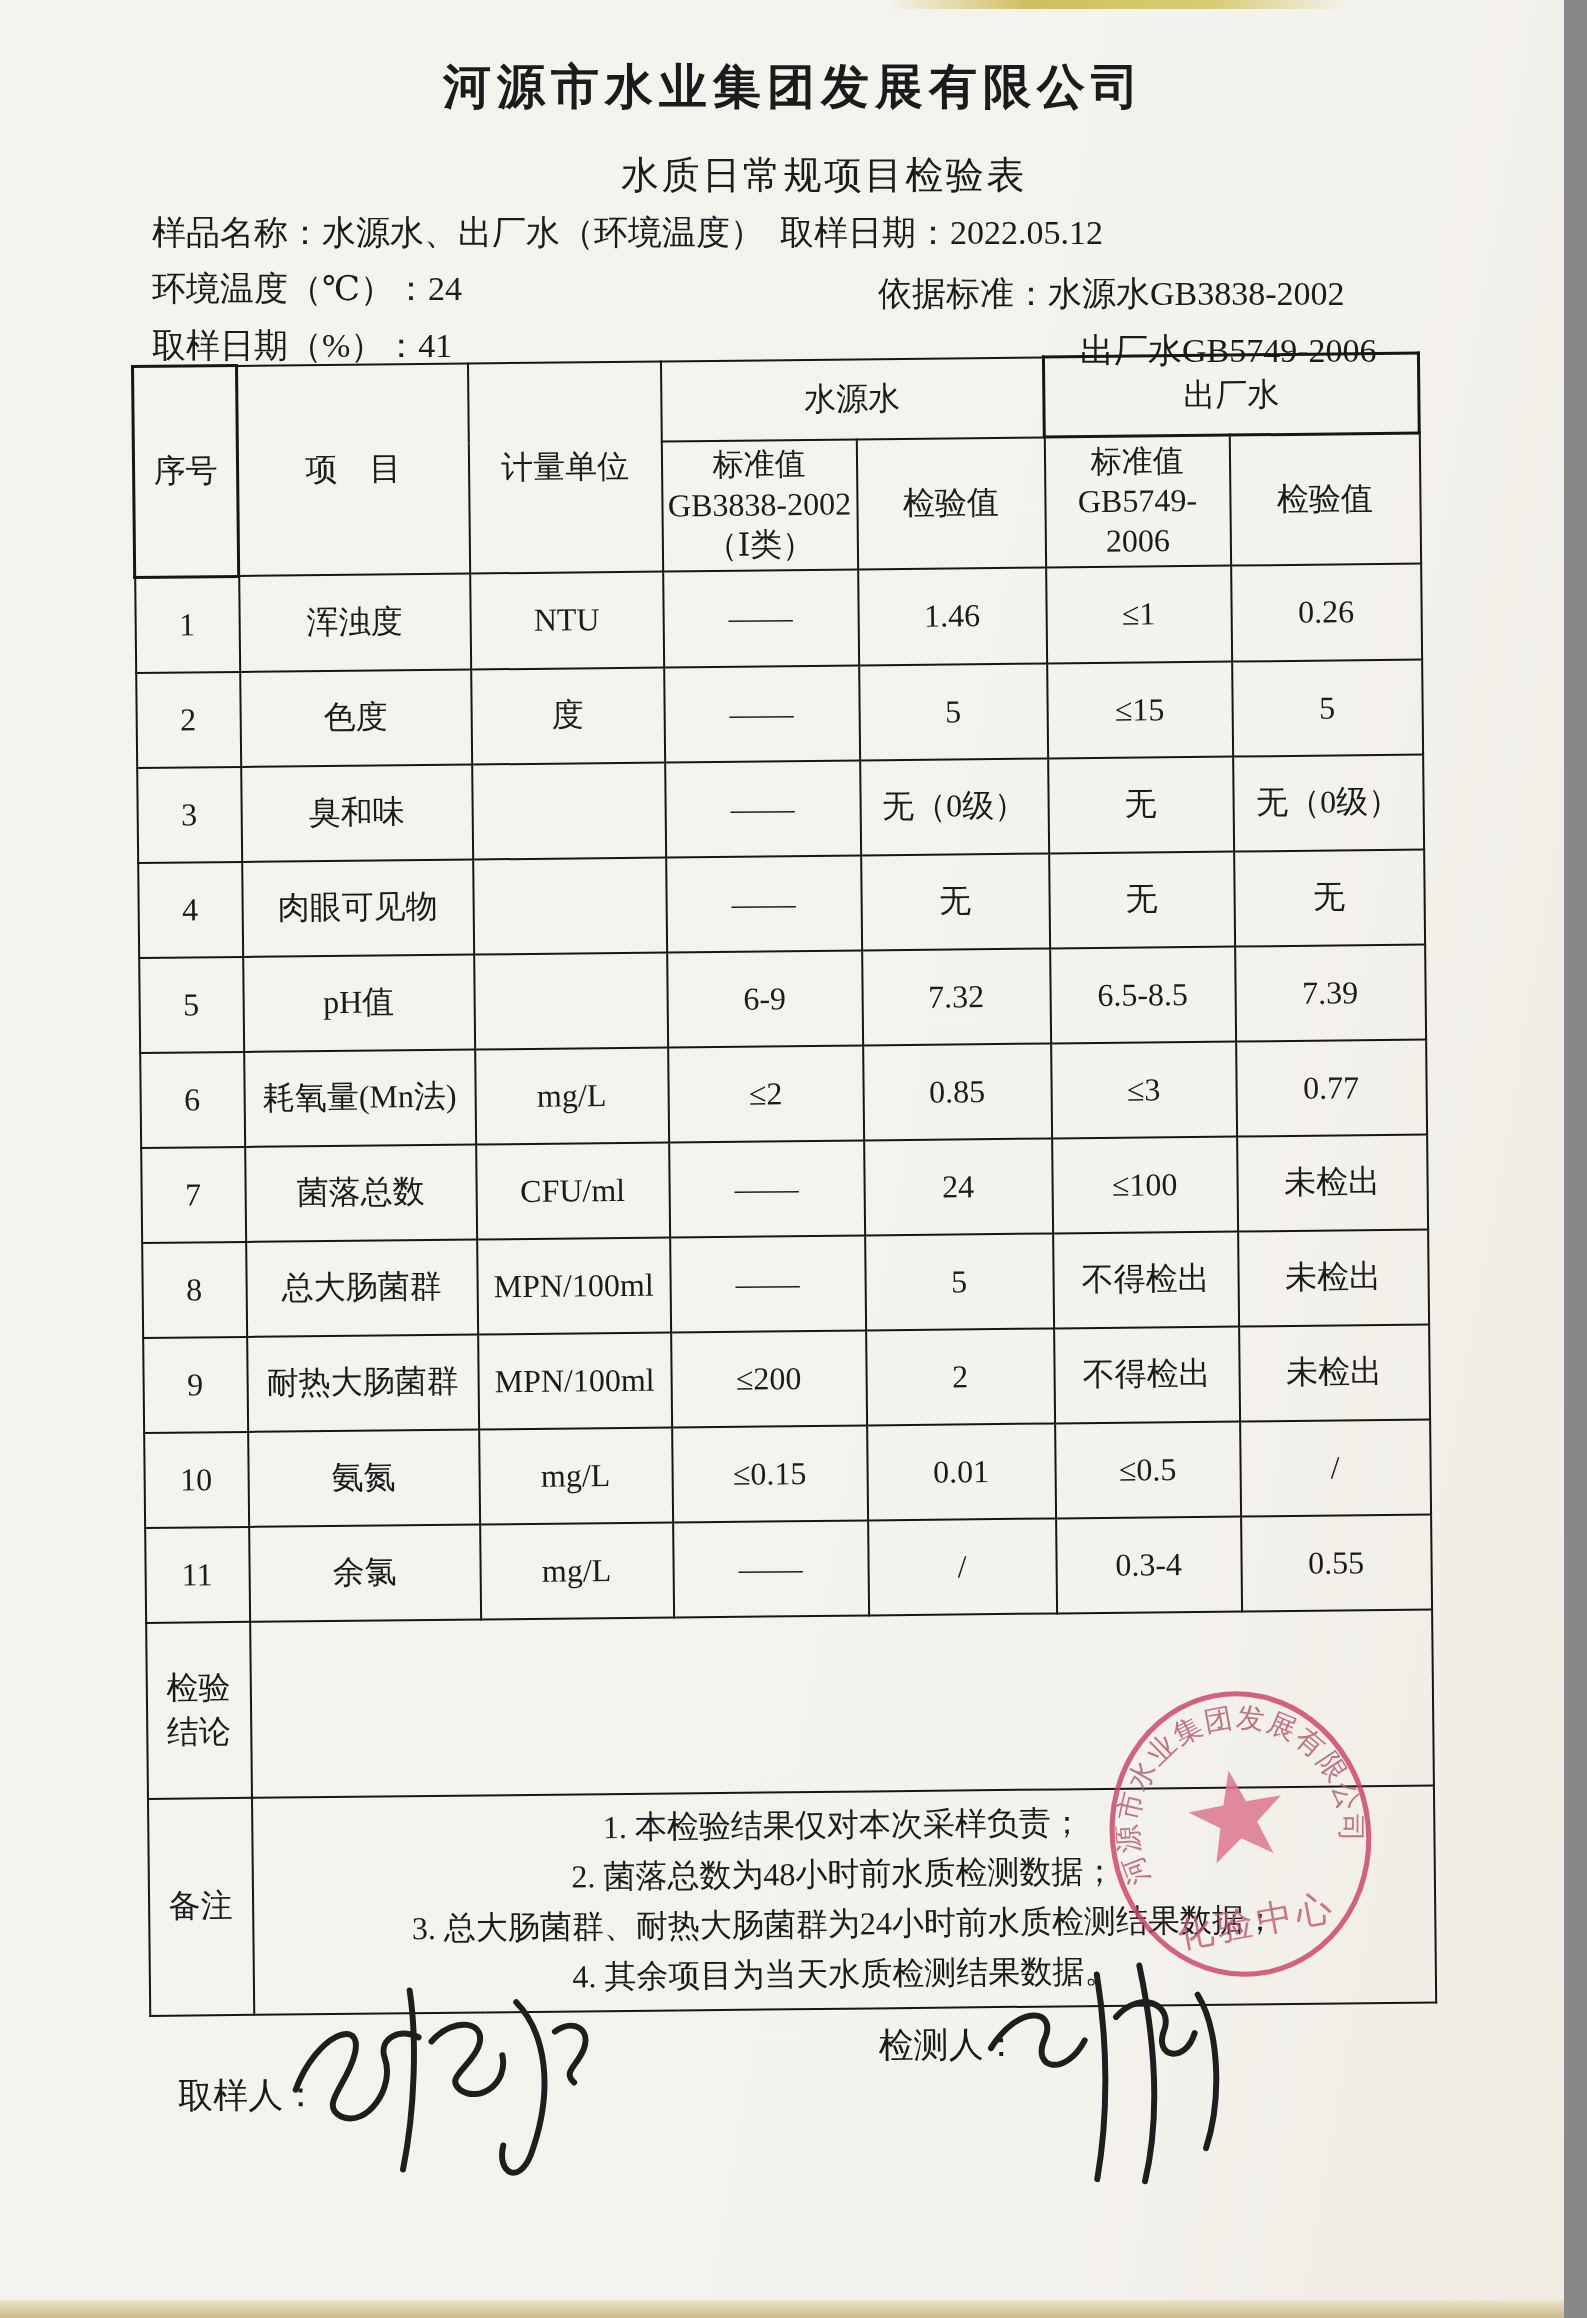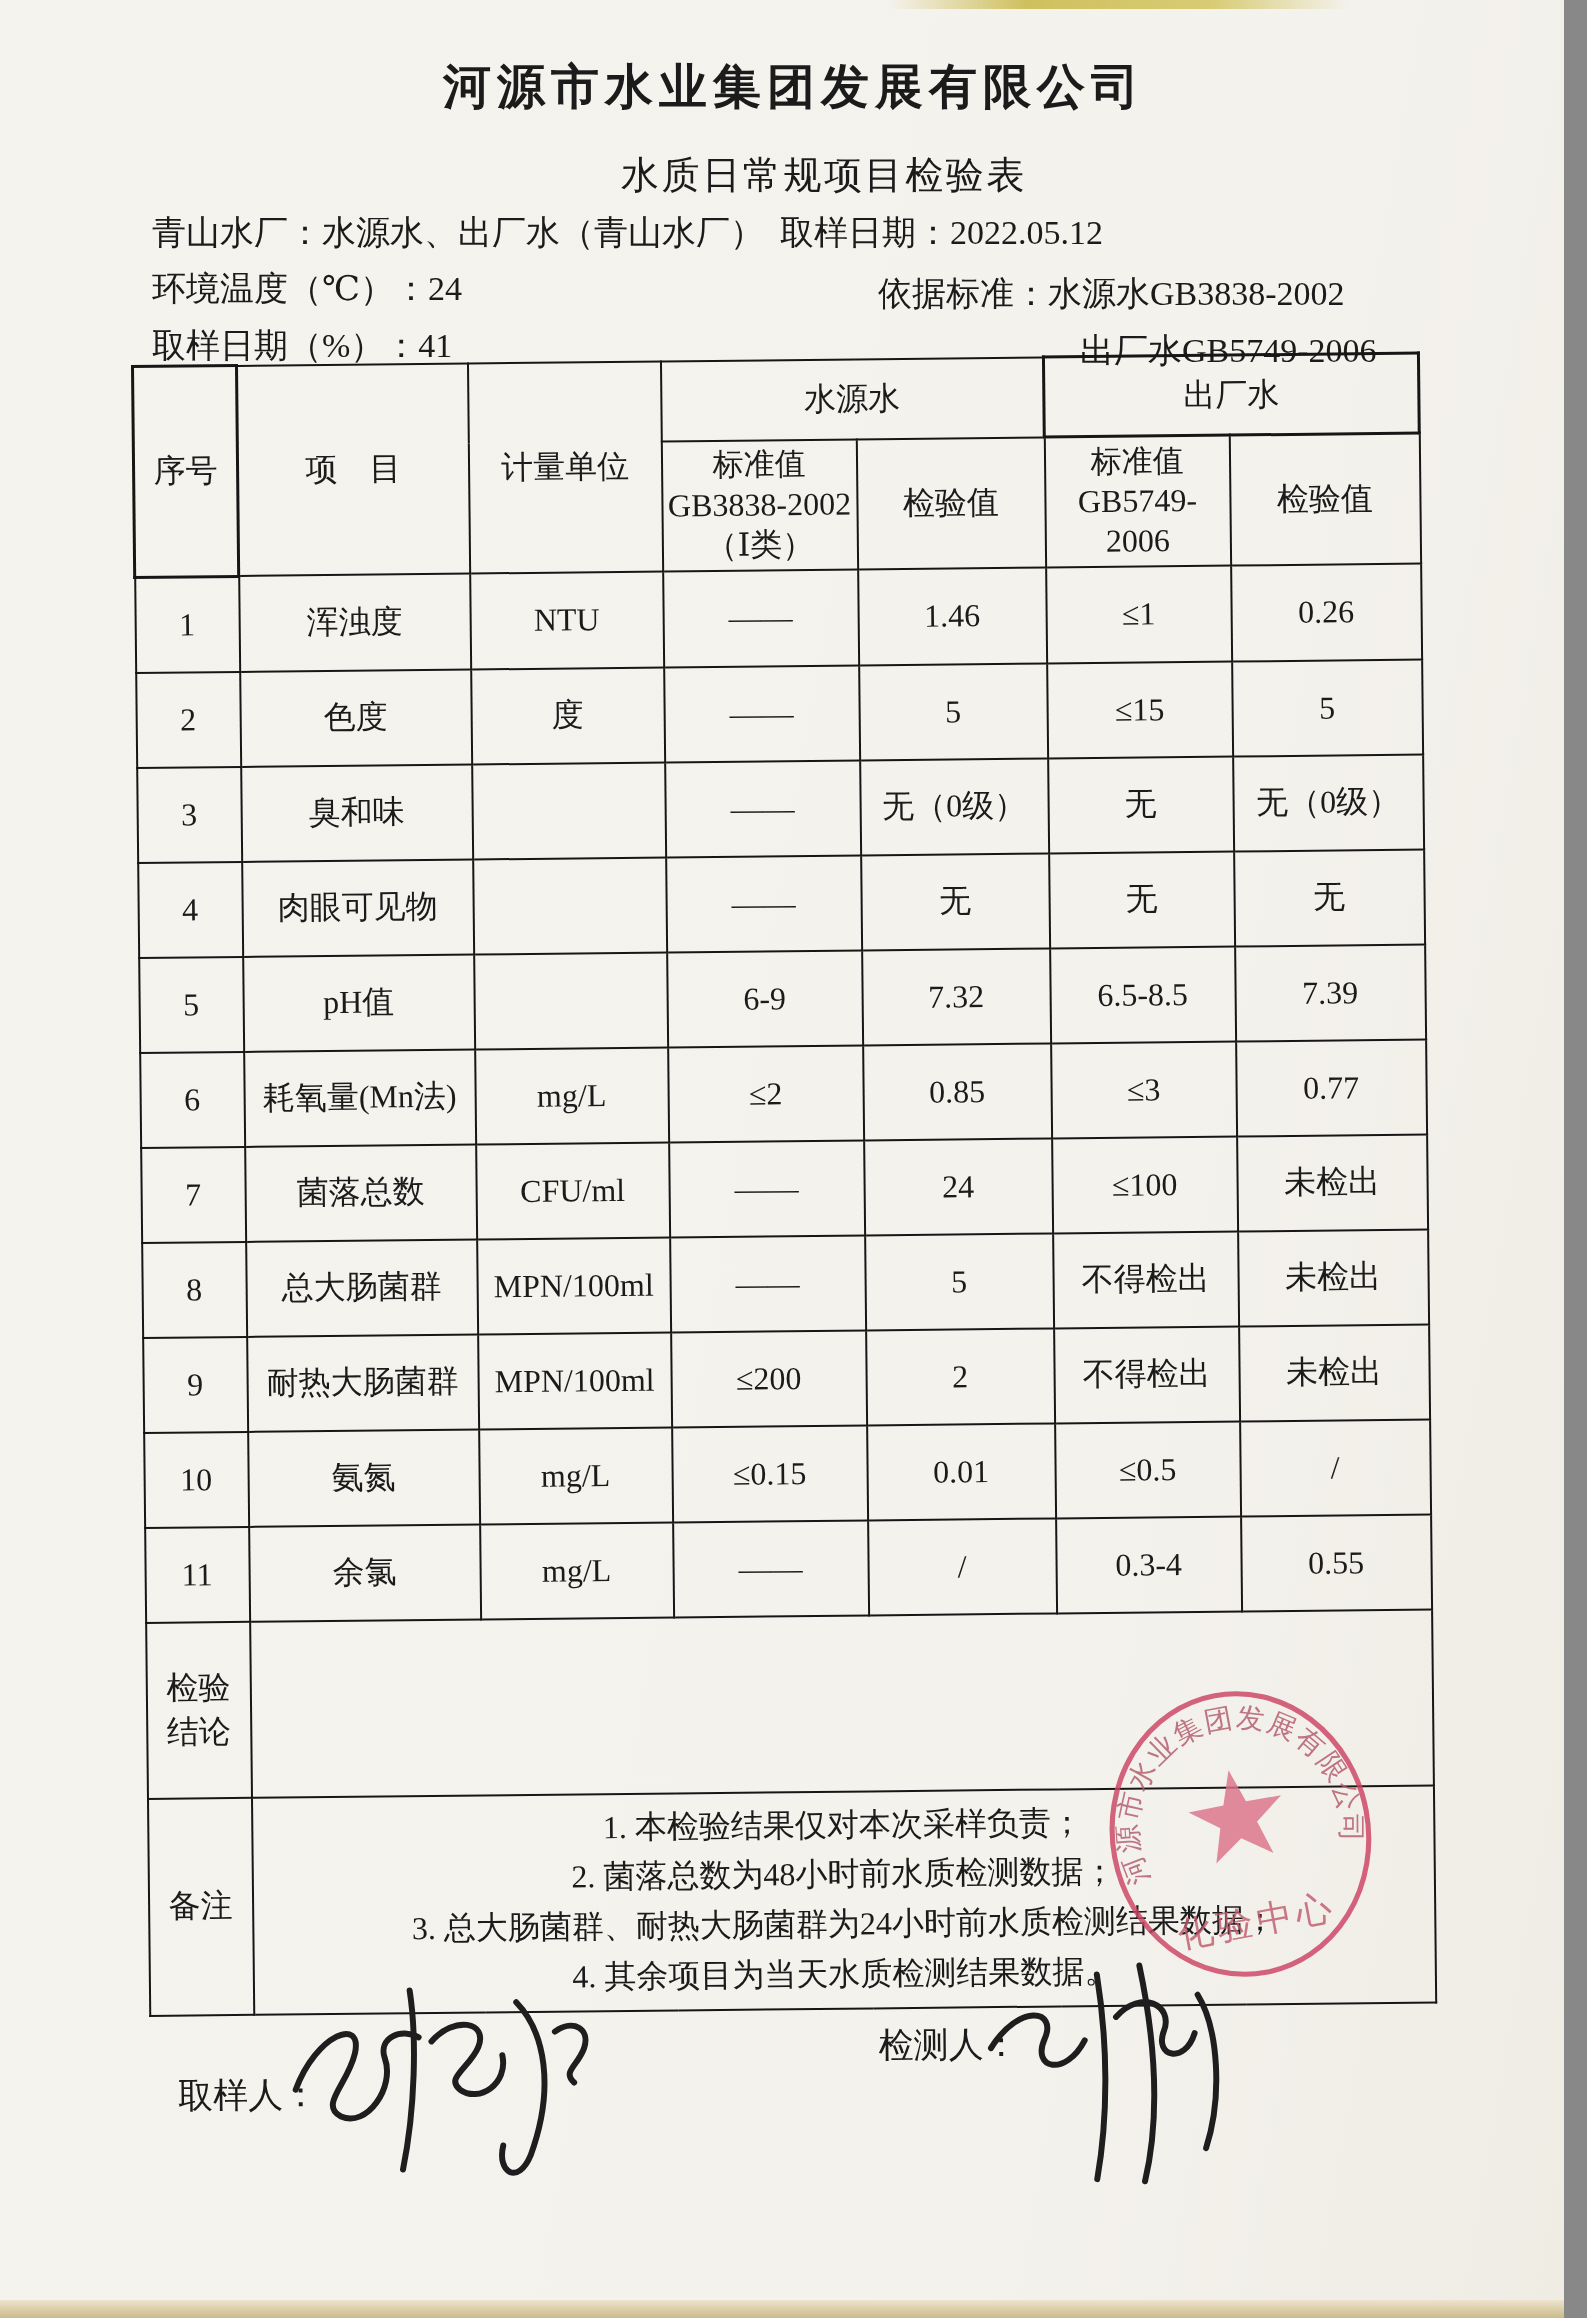--- a/index.html
+++ b/index.html
@@ -65,21 +65,21 @@
 
   <div class="edge-top"></div>
   <div class="edge-right-line"></div>
   <div class="edge-right"></div>
   <div class="edge-bottom"></div>
 
   <div class="doc-title">河源市水业集团发展有限公司</div>
   <div class="doc-subtitle">水质日常规项目检验表</div>
 
   <div class="info i1">
-    <span>青山水厂：</span><span>水源水、出厂水（青山水厂）</span><span class="date">取样日期：</span><span>2022.05.12</span>
+    <span>样品名称：</span><span>水源水、出厂水（环境温度）</span><span class="date">取样日期：</span><span>2022.05.12</span>
   </div>
   <div class="info i2a">
     <span>环境温度（℃）：</span><span>24</span>
   </div>
   <div class="info i2b">
     <span>依据标准：</span><span>水源水GB3838-2002</span>
   </div>
   <div class="info i3a">
     <span>取样日期（%）：</span><span>41</span>
   </div>

